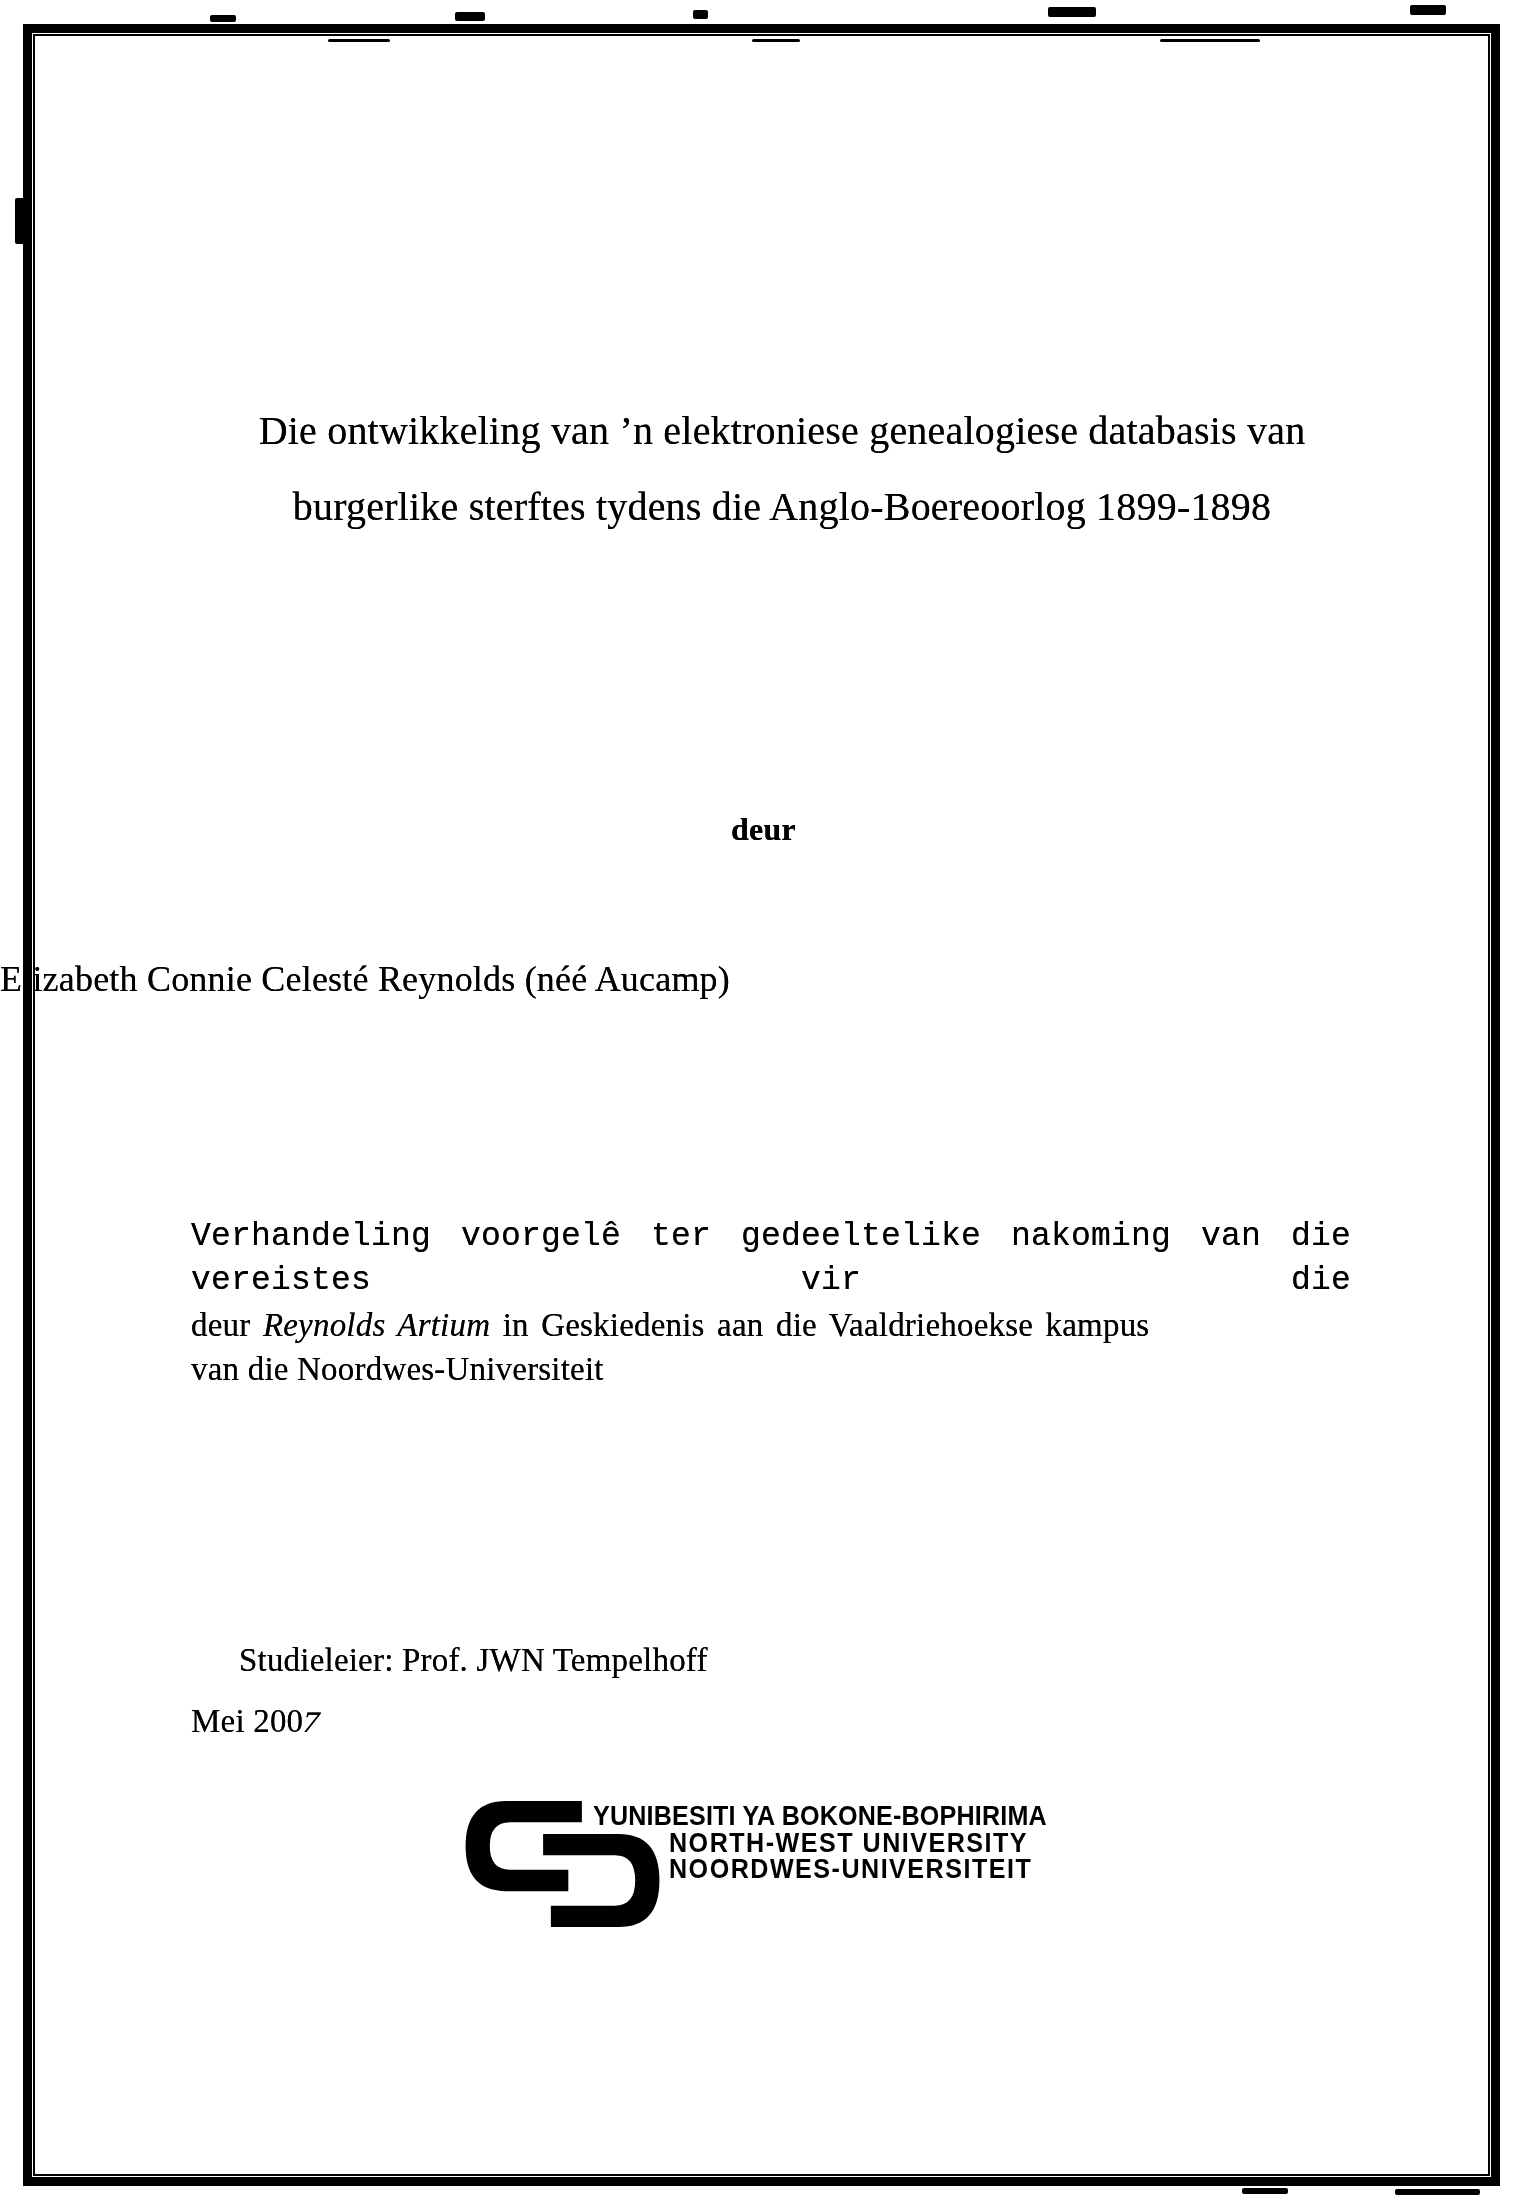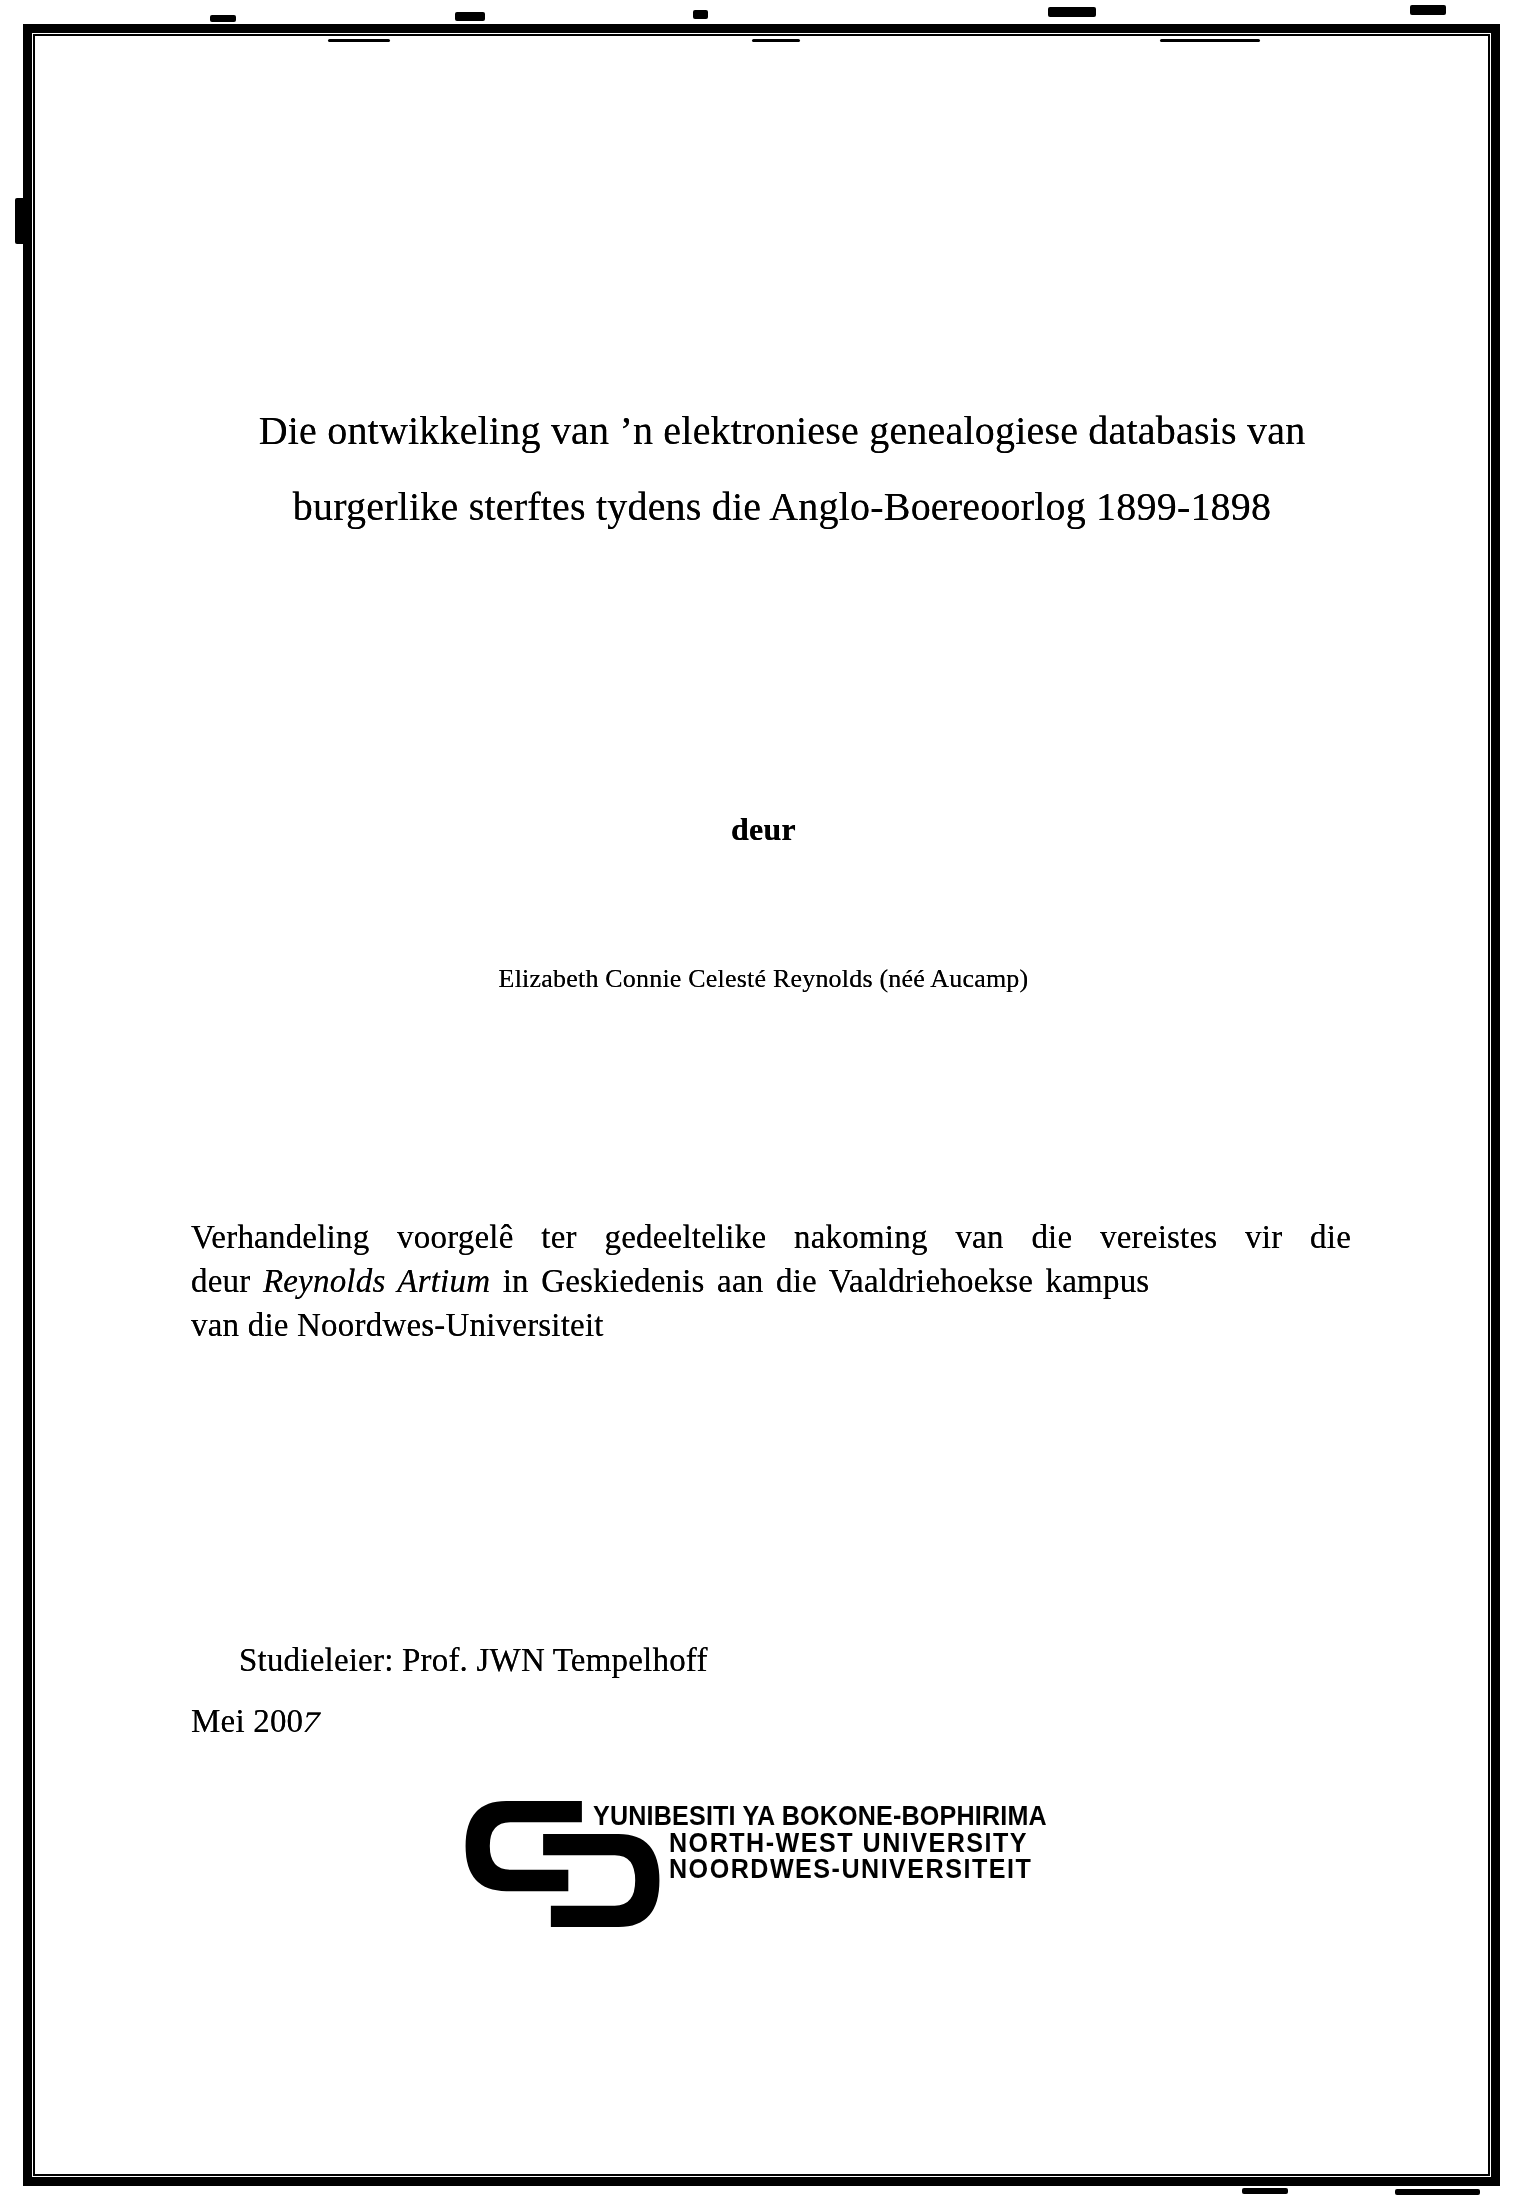--- a/index.html
+++ b/index.html
@@ -58,35 +58,36 @@
     text-align: center;
     font-size: 32px;
     line-height: 32px;
     font-weight: bold;
   }
   .author {
     position: absolute;
     left: 0;
     right: 0;
     top: 960px;
-    text-align: center;
-    font-size: 26px;
+    text-align: left;
+    font-size: 36px;
     line-height: 38px;
   }
   .statement {
     position: absolute;
     left: 191px;
     width: 1160px;
     top: 1215px;
     font-size: 33px;
     line-height: 44px;
   }
   .statement .justify-line {
     text-align: justify;
     text-align-last: justify;
+    font-family: Liberation Mono, monospace;
   }
   .statement .spread {
     word-spacing: 4px;
   }
   .statement .italic {
     font-style: italic;
   }
   .supervisor {
     position: absolute;
     left: 191px;

